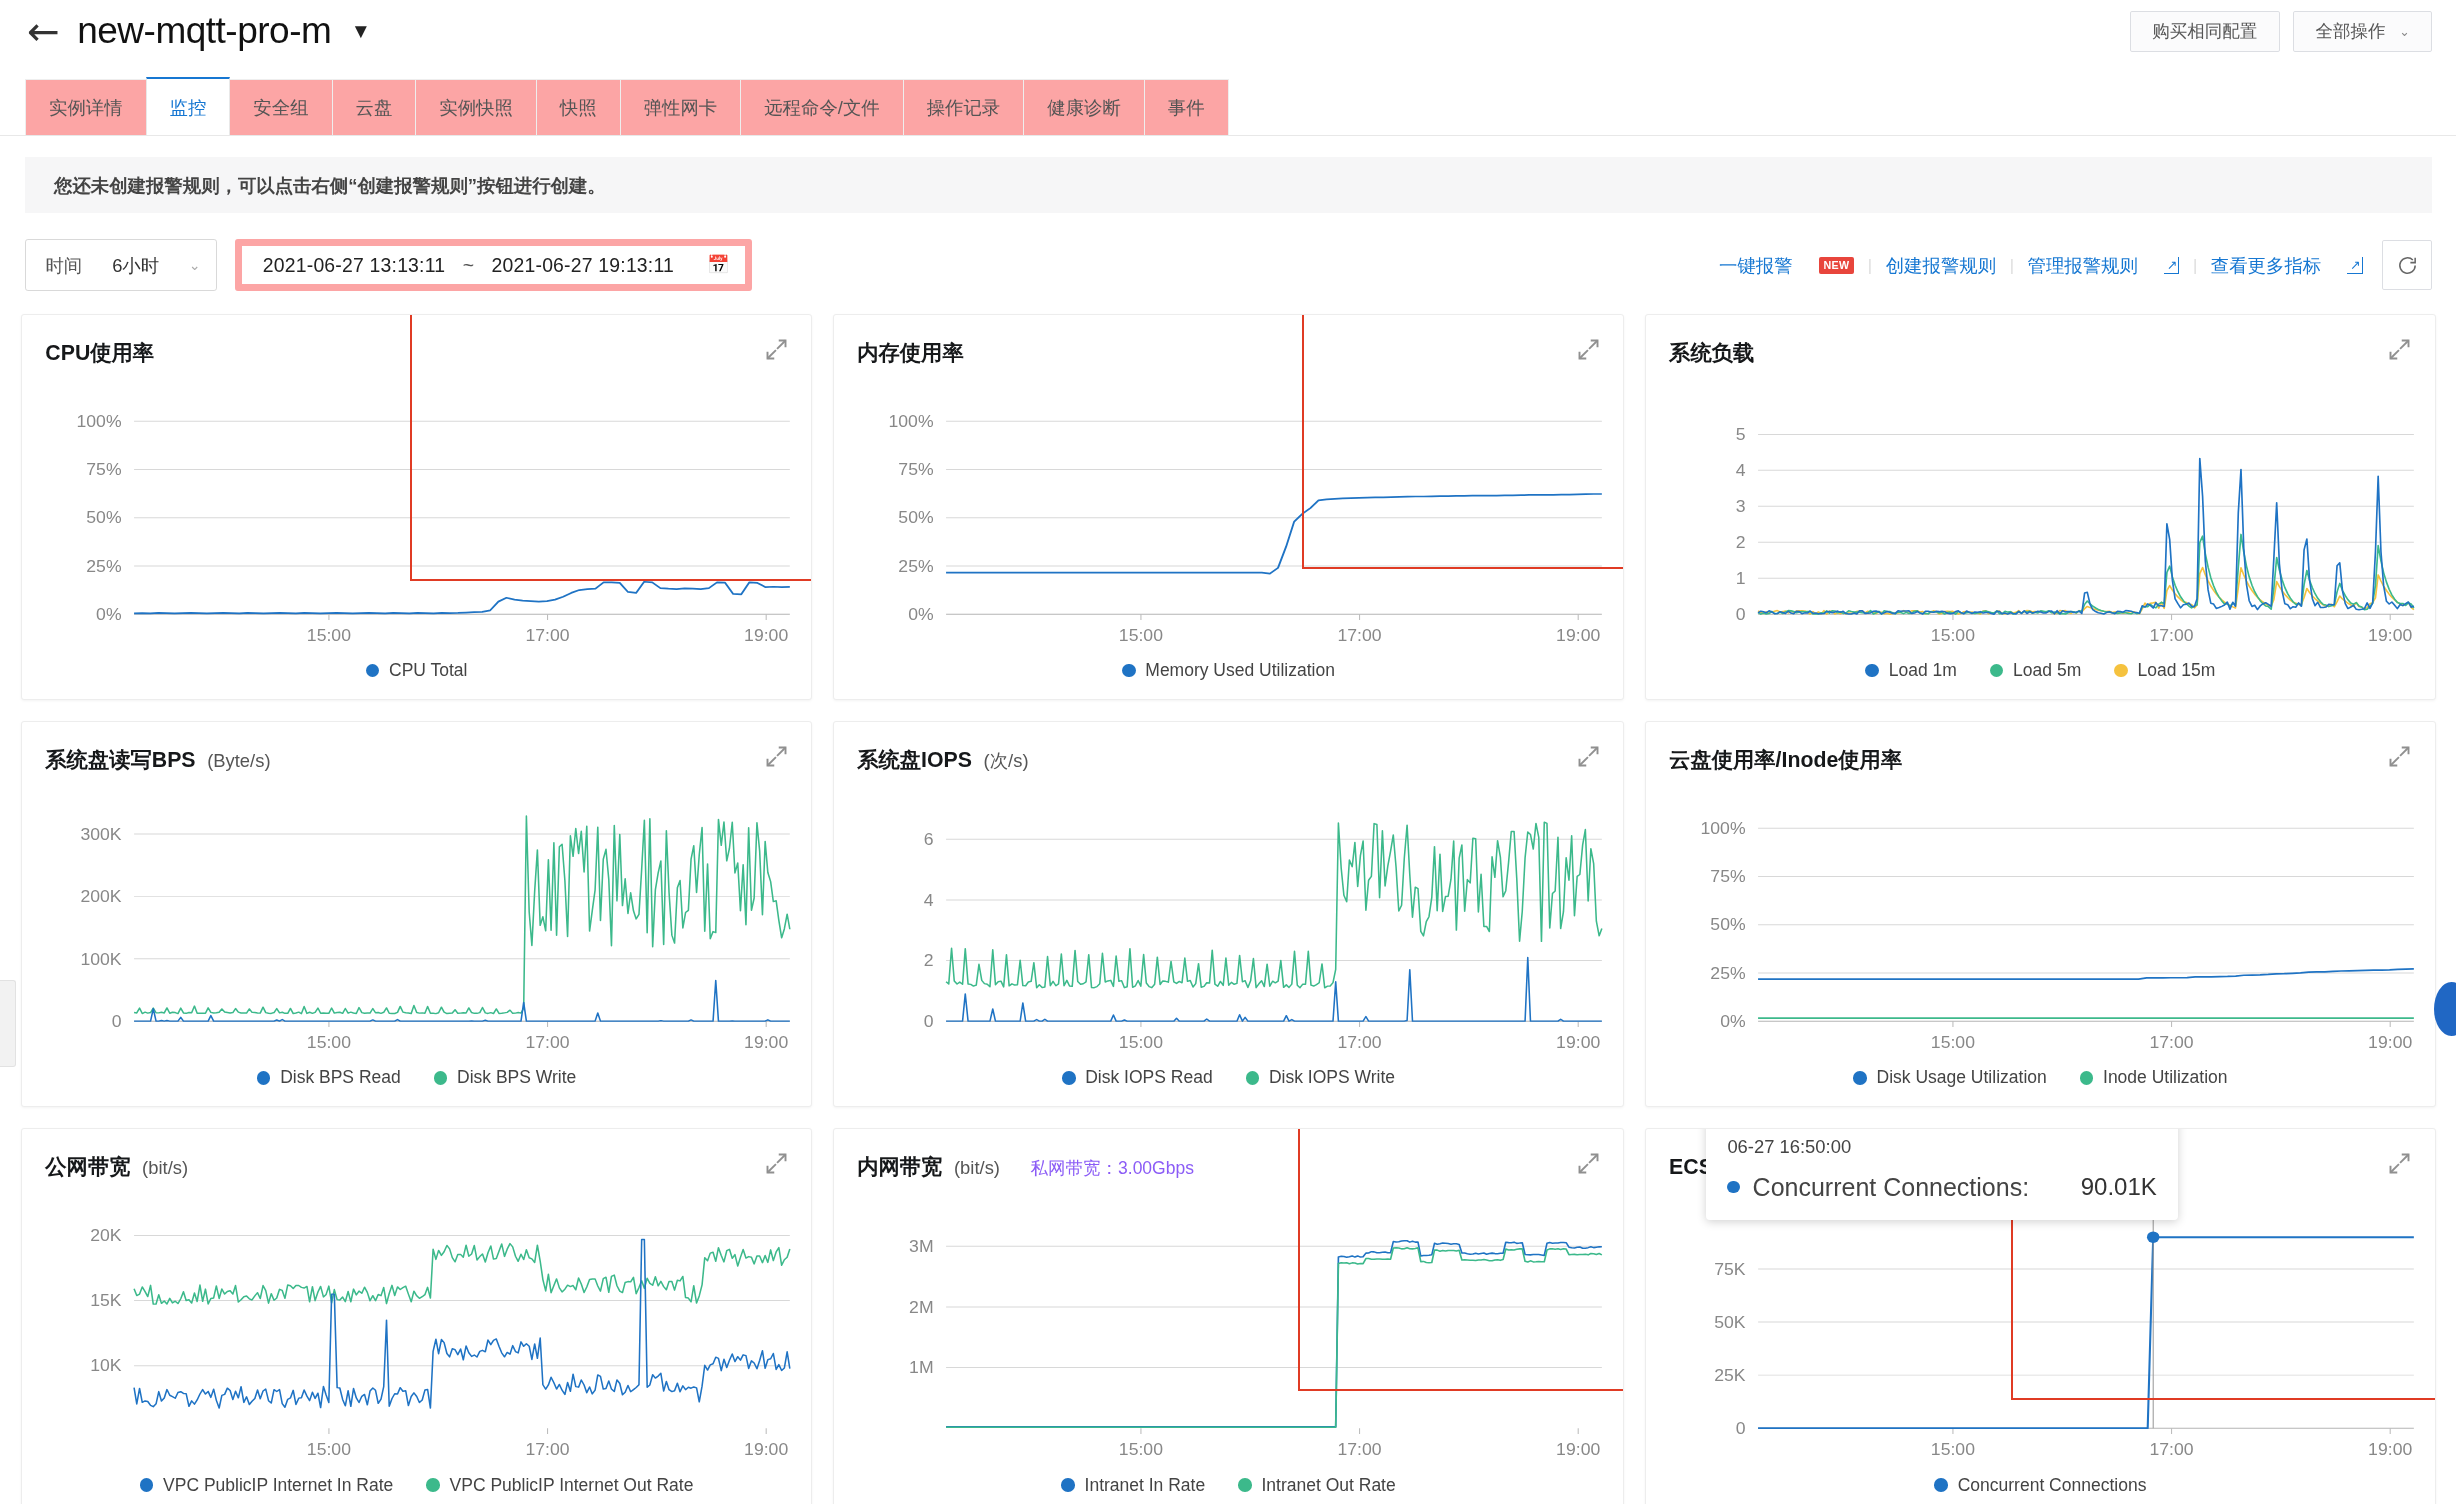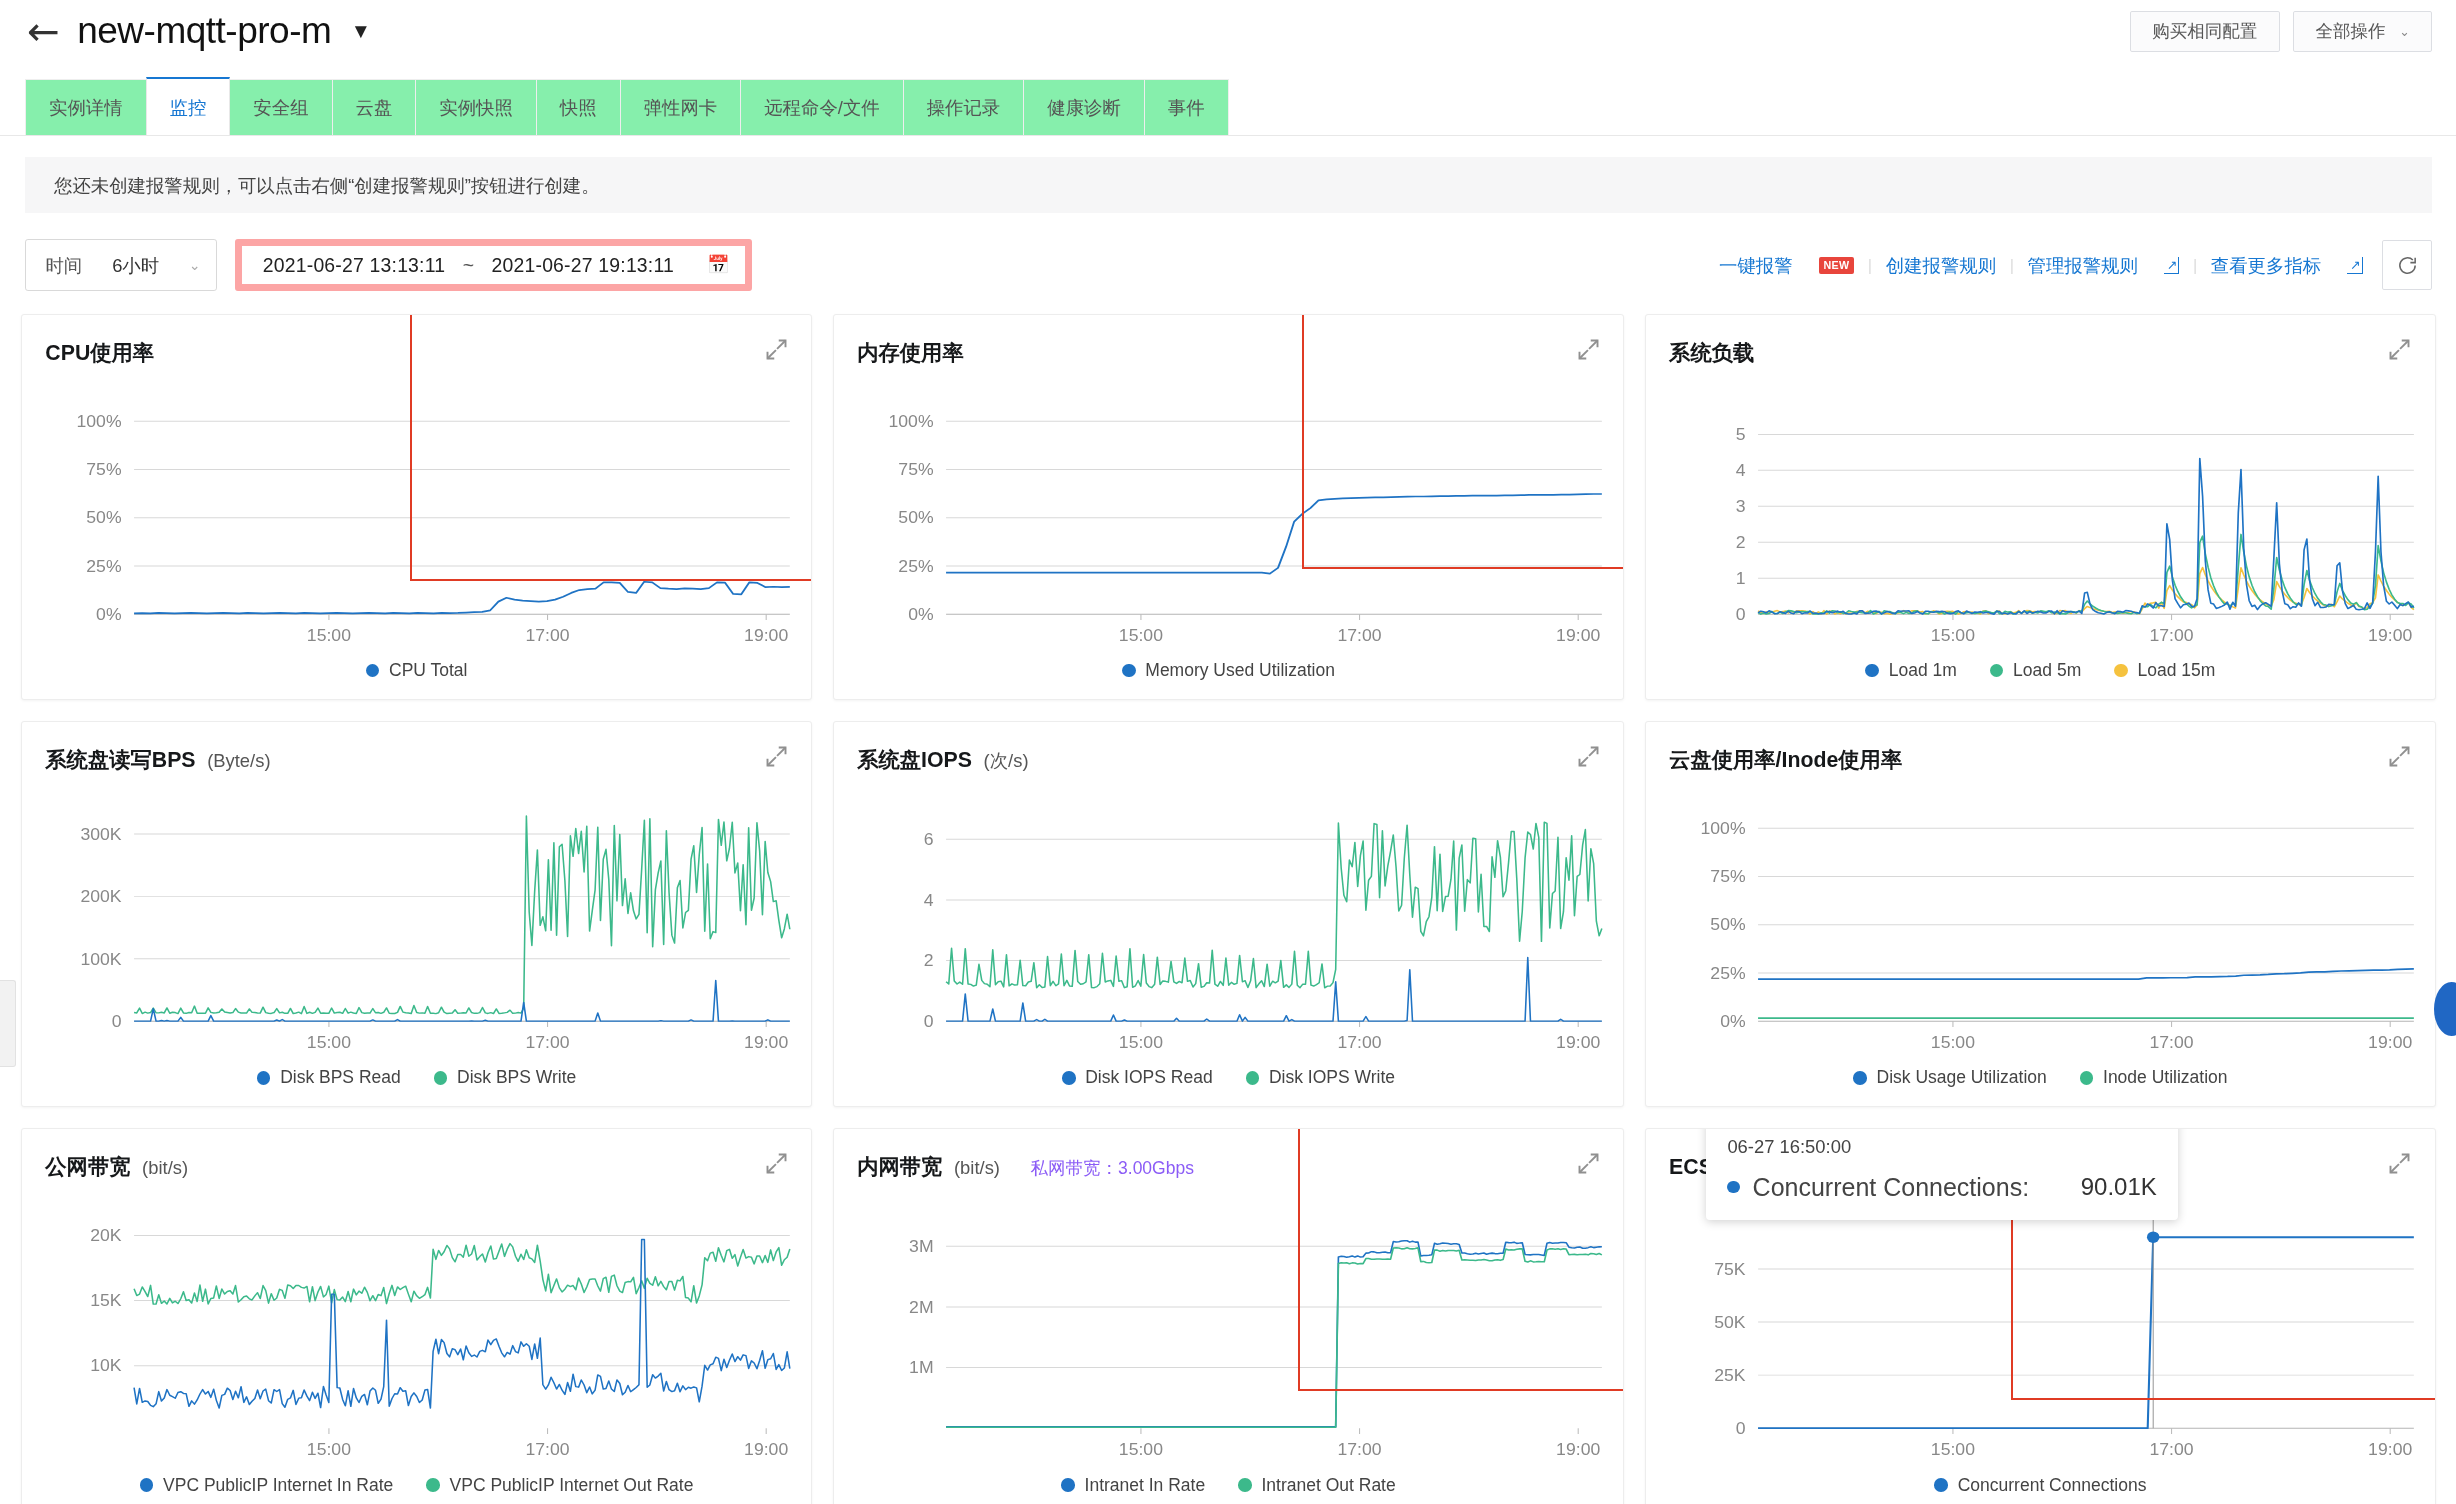--- a/index.html
+++ b/index.html
@@ -48,41 +48,41 @@
     display: flex; align-items: flex-end;
     border-bottom: 1px solid #e8e8e8;
     padding-left: 25px;
     height: 74px;
     background: #fff;
   }
   .tab {
     font-size: 18.4px; color: #555;
     padding: 0 23px; height: 56px;
     display: flex; align-items: center; justify-content: center;
-    background: #86efac;
+    background: #fca5a5;
     border: 1px solid #eeeeee; border-bottom: none;
     margin-right: -1px;
     cursor: pointer; white-space: nowrap;
   }
   .tab.active {
     background: #ffffff; color: #1677d2;
     border-top: 2.9px solid #1677d2;
     border-left-color: #e8e8e8; border-right-color: #e8e8e8;
     height: 58px;
     position: relative; z-index: 2;
   }
 
   
   .notice {
     margin: 21.3px 25px 0 25px;
     background: #f6f6f7;
     height: 56px;
     display: flex; align-items: center;
     padding-left: 29px;
-    font-size: 18.4px; color: #444;
+    font-size: 18.4px; color: #444; font-weight: bold;
   }
 
   
   .toolbar {
     margin: 25px 25px 0 25px;
     height: 54px;
     display: flex; align-items: center;
     position: relative;
   }
   .time-select {

